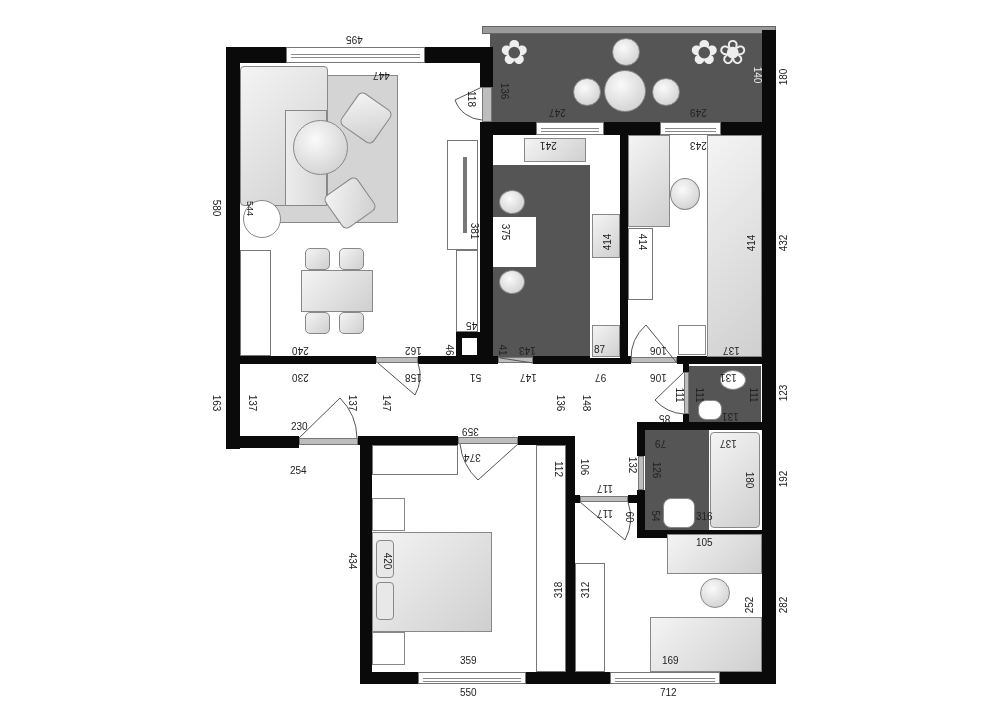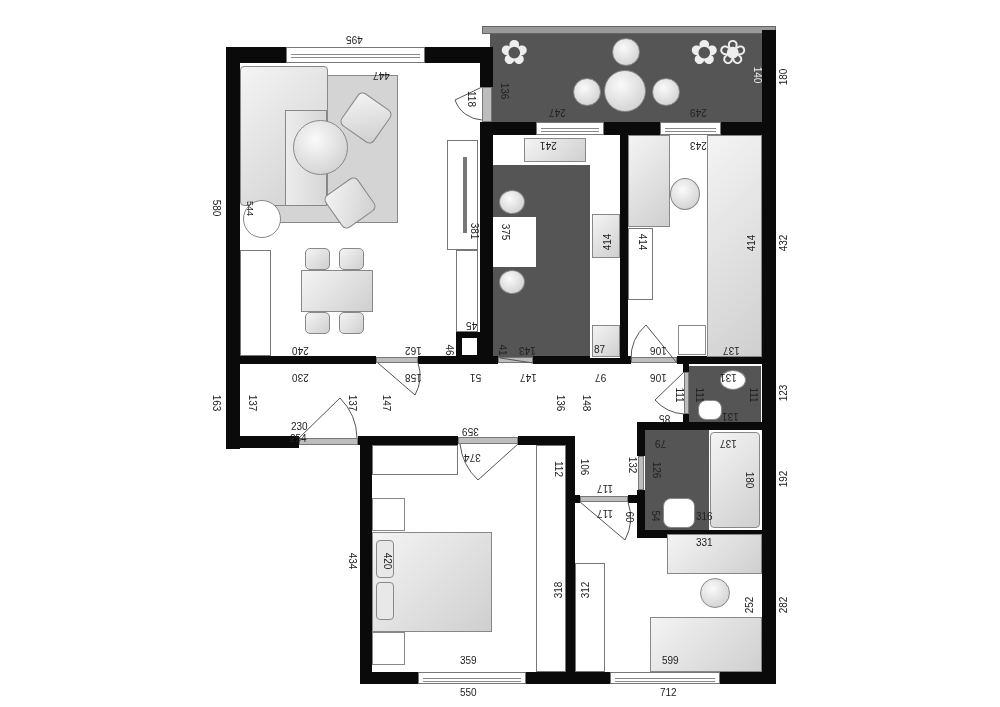--- a/index.html
+++ b/index.html
@@ -163,21 +163,21 @@
 
   <div class="white" style="left:575px;top:563px;width:30px;height:109px;"></div>
 
   <div class="furn" style="left:667px;top:534px;width:95px;height:40px;"></div>
   <div class="chair" style="left:700px;top:578px;width:30px;height:30px;"></div>
   <div class="furn" style="left:650px;top:617px;width:112px;height:55px;"></div>
 
   <span class="lbl flip" style="left:346px;top:34px;">495</span>
   <span class="lbl rot90" style="left:208px;top:203px;">580</span>
   <span class="lbl rot90" style="left:208px;top:398px;">163</span>
-  <span class="lbl" style="left:290px;top:434px;">254</span>
+  <span class="lbl" style="left:290px;top:466px;">254</span>
   <span class="lbl rot90" style="left:344px;top:556px;">434</span>
   <span class="lbl" style="left:460px;top:688px;">550</span>
   <span class="lbl" style="left:660px;top:688px;">712</span>
   <span class="lbl rot270" style="left:776px;top:72px;">180</span>
   <span class="lbl rot270" style="left:776px;top:238px;">432</span>
   <span class="lbl rot270" style="left:776px;top:388px;">123</span>
   <span class="lbl rot270" style="left:776px;top:474px;">192</span>
   <span class="lbl rot270" style="left:776px;top:600px;">282</span>
 
   <span class="lbl flip" style="left:373px;top:70px;">447</span>
@@ -241,16 +241,16 @@
   <span class="lbl flip" style="left:597px;top:508px;">117</span>
   <span class="lbl rot90" style="left:623px;top:512px;">60</span>
   <span class="lbl rot270" style="left:578px;top:585px;">312</span>
 
   <span class="lbl flip" style="left:464px;top:452px;">374</span>
   <span class="lbl rot90" style="left:550px;top:464px;">112</span>
   <span class="lbl rot90" style="left:379px;top:556px;">420</span>
   <span class="lbl rot270" style="left:551px;top:585px;">318</span>
   <span class="lbl" style="left:460px;top:656px;">359</span>
 
-  <span class="lbl" style="left:696px;top:538px;">331</span>
+  <span class="lbl" style="left:696px;top:538px;">105</span>
   <span class="lbl rot270" style="left:742px;top:600px;">252</span>
-  <span class="lbl" style="left:662px;top:656px;">599</span>
+  <span class="lbl" style="left:662px;top:656px;">169</span>
 </div>
 
 </body></html>

